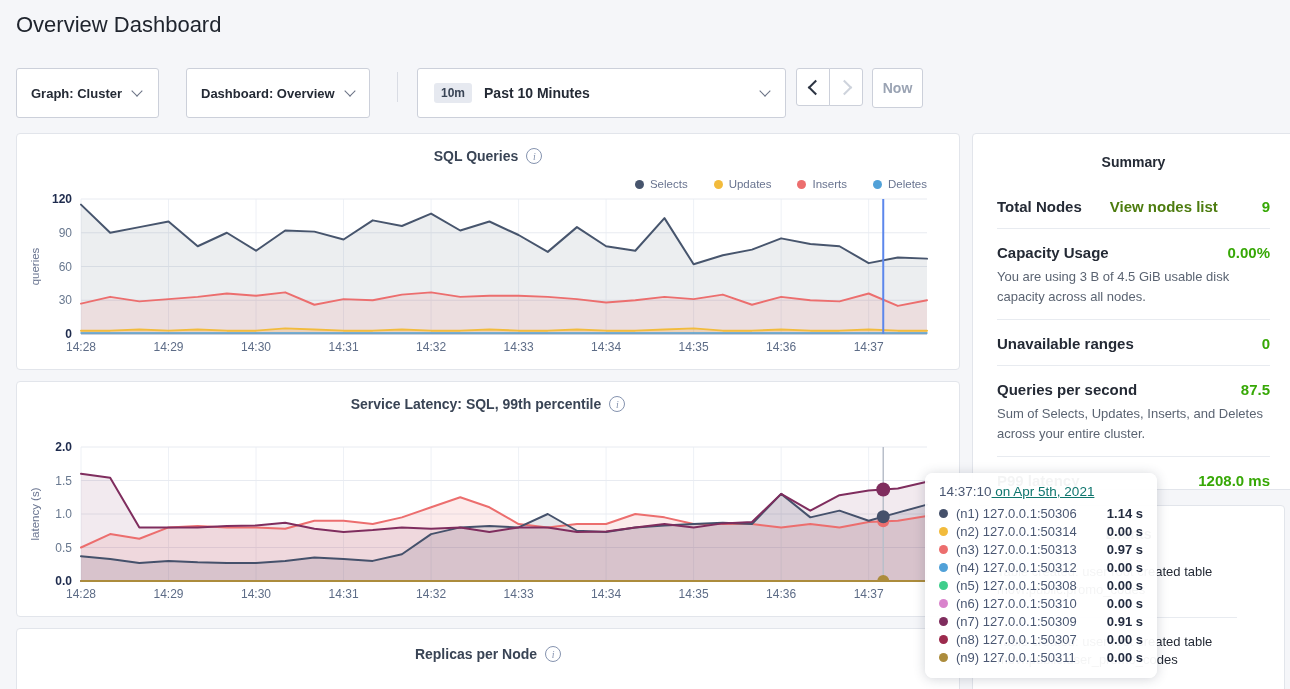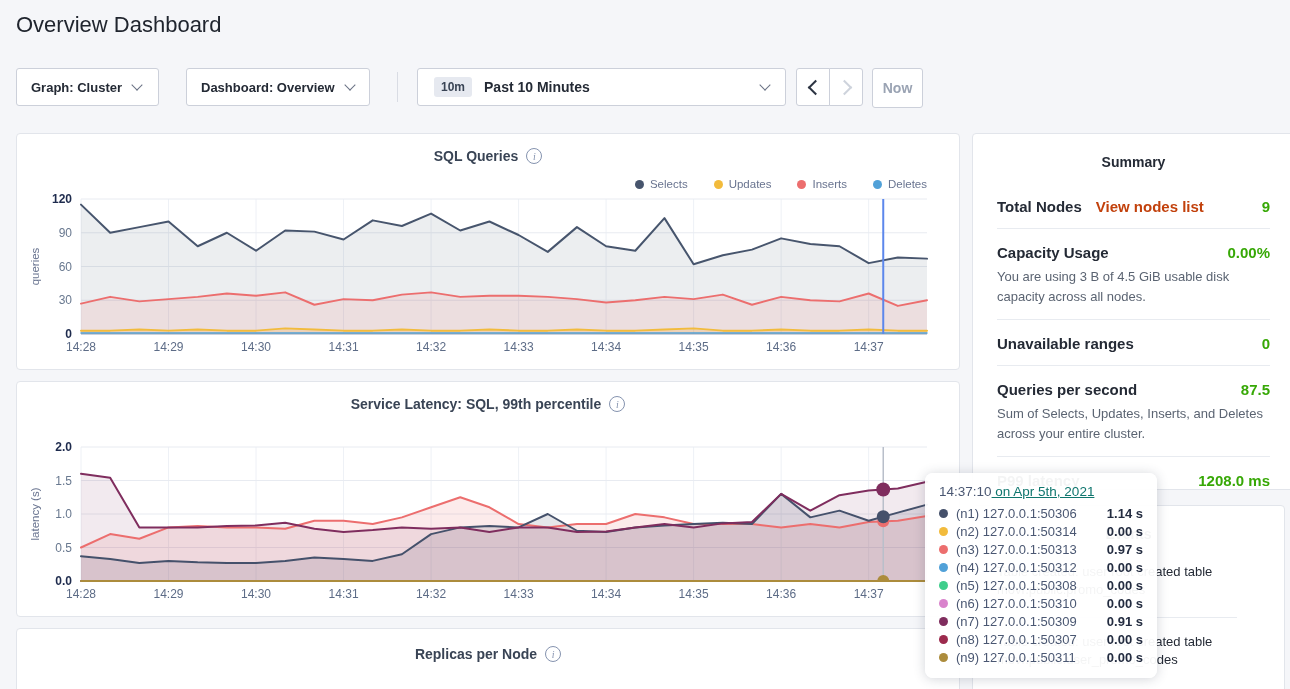--- a/index.html
+++ b/index.html
@@ -1,20 +1,20 @@
 <!DOCTYPE html>
 <html><head>
 <meta charset="utf-8">
 <style>
   html,body{margin:0;padding:0;background:#f5f6f9;}
   .page{position:relative;width:1290px;height:689px;overflow:hidden;background:#f5f6f9;
         font-family:"Liberation Sans",sans-serif;color:#242a35;}
   .page-title{position:absolute;left:16px;top:12px;font-size:22px;font-weight:500;color:#20252e;}
   
-  .ctl{position:absolute;top:68px;height:38px;box-sizing:border-box;background:#fff;
+  .ctl{position:absolute;top:68px;height:50px;box-sizing:border-box;background:#fff;
        border:1px solid #ccd0da;border-radius:3px;display:flex;align-items:center;
        font-size:13px;font-weight:700;color:#242a35;cursor:pointer;padding:0 14px;}
   .chev{width:7px;height:7px;border-right:1.6px solid #6a7285;border-bottom:1.6px solid #6a7285;
         transform:rotate(45deg);margin-left:11px;margin-top:-4px;flex:none;}
   .vdiv{position:absolute;left:397px;top:72px;width:1px;height:30px;background:#d9dce4;}
   .time-badge{background:#e6e9f0;border-radius:3px;padding:3px 7px;font-size:12px;font-weight:700;color:#394455;flex:none;}
   .time-label{margin-left:12px;font-size:14px;font-weight:700;color:#242a35;}
   .navgrp{position:absolute;left:796px;top:68px;display:flex;}
   .navbtn{width:34px;height:38px;box-sizing:border-box;border:1px solid #ccd0da;background:#fff;
           display:flex;align-items:center;justify-content:center;cursor:pointer;}
@@ -35,21 +35,21 @@
   .legend{position:absolute;right:32px;top:44px;display:flex;gap:26px;}
   .legend-item{display:flex;align-items:center;gap:6px;font-size:11.5px;color:#697490;cursor:pointer;}
   .legend-dot{width:9px;height:9px;border-radius:50%;flex:none;}
   .plot-svg{position:absolute;left:0;top:0;}
   
   .panel-h{text-align:center;font-size:14px;font-weight:700;color:#242a35;padding:20px 0 13px;}
   .sum-row{margin:0 24px;padding:15px 0 13px;border-top:1px solid #e8ebf0;}
   .sum-row.first{border-top:none;}
   .sum-line{display:flex;align-items:baseline;font-size:15px;font-weight:700;}
   .sum-label{color:#242a35;}
-  .sum-link{color:#c2410c;margin-left:14px;cursor:pointer;}
+  .sum-link{color:#4d7c0f;margin-left:28px;cursor:pointer;}
   .sum-val{margin-left:auto;color:#37a806;}
   .sum-cap{font-size:13px;font-weight:400;color:#5b6472;line-height:1.5;margin-top:6px;}
   
   .ev-item{margin:0 24px;padding:15px 0 18px;font-size:13px;color:#242a35;line-height:18px;width:240px;}
   .ev-item + .ev-item{border-top:1px solid #e8ebf0;}
   
   .tooltip{position:absolute;left:925px;top:473px;width:232px;box-sizing:border-box;
            background:rgba(255,255,255,0.95);border-radius:8px;padding:11px 14px 12px;
            box-shadow:0 1px 12px rgba(50,60,80,0.22);z-index:40;}
   .tt-head{font-size:13.5px;color:#4a5772;padding-bottom:5px;}

